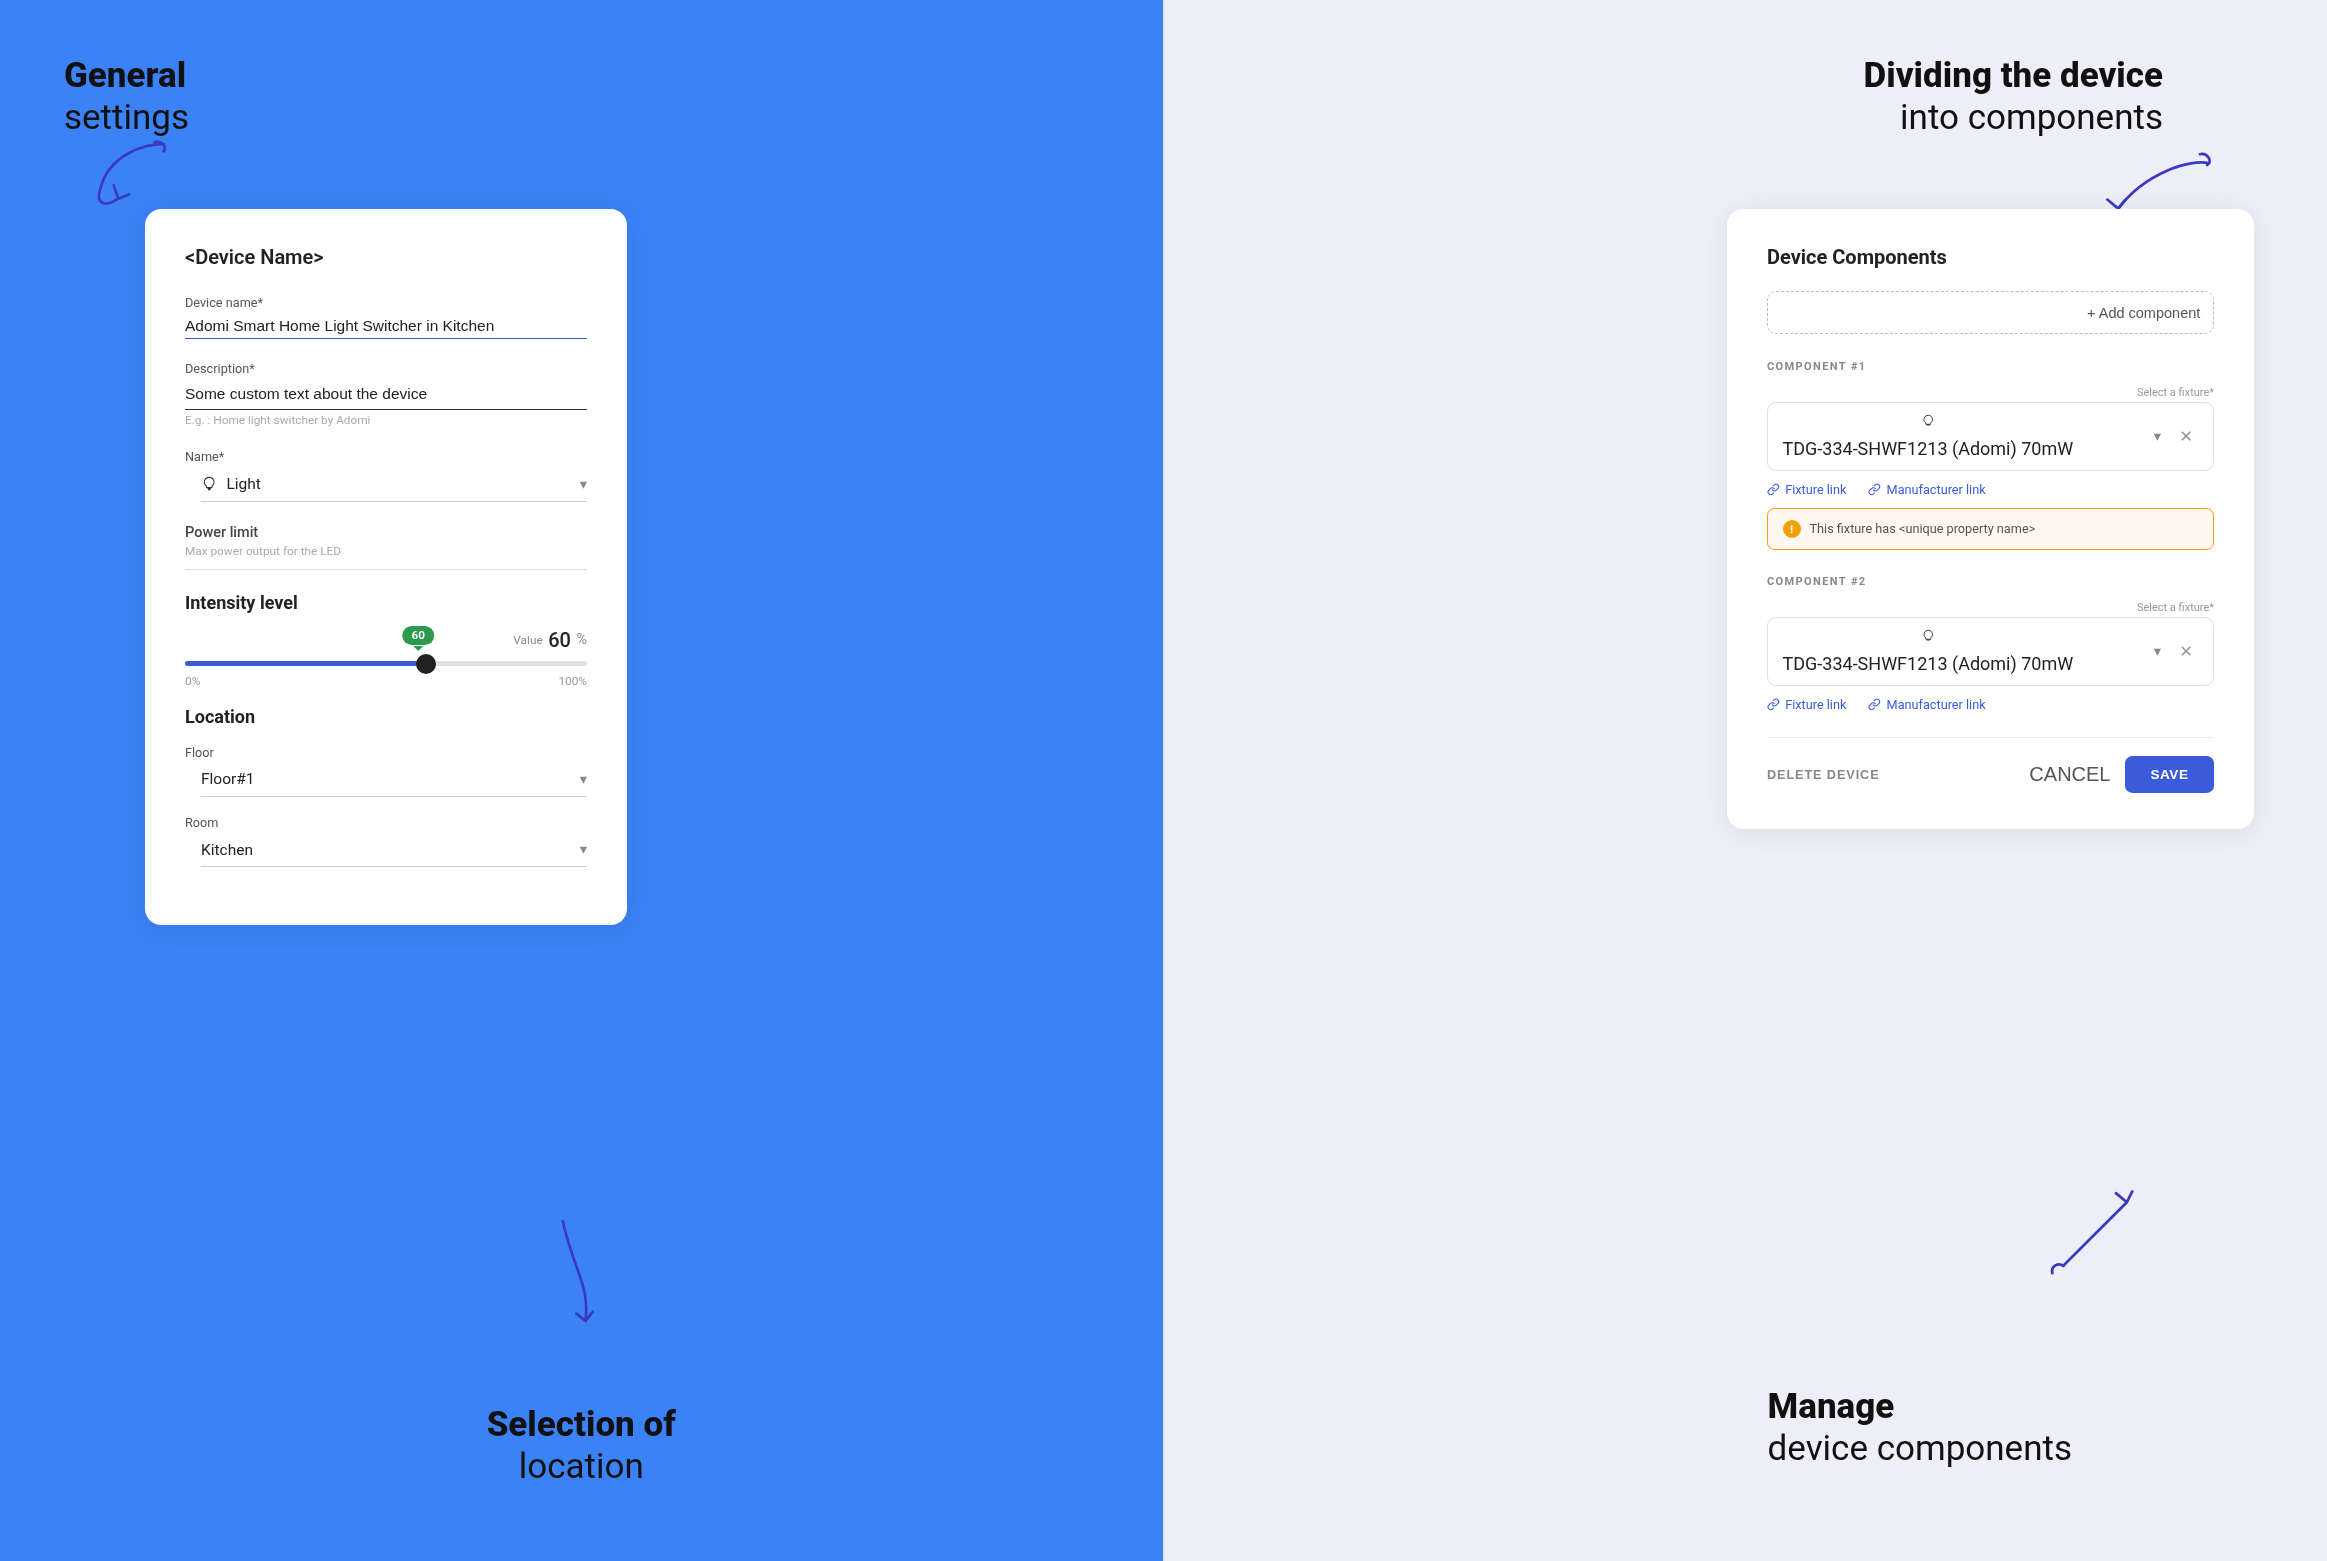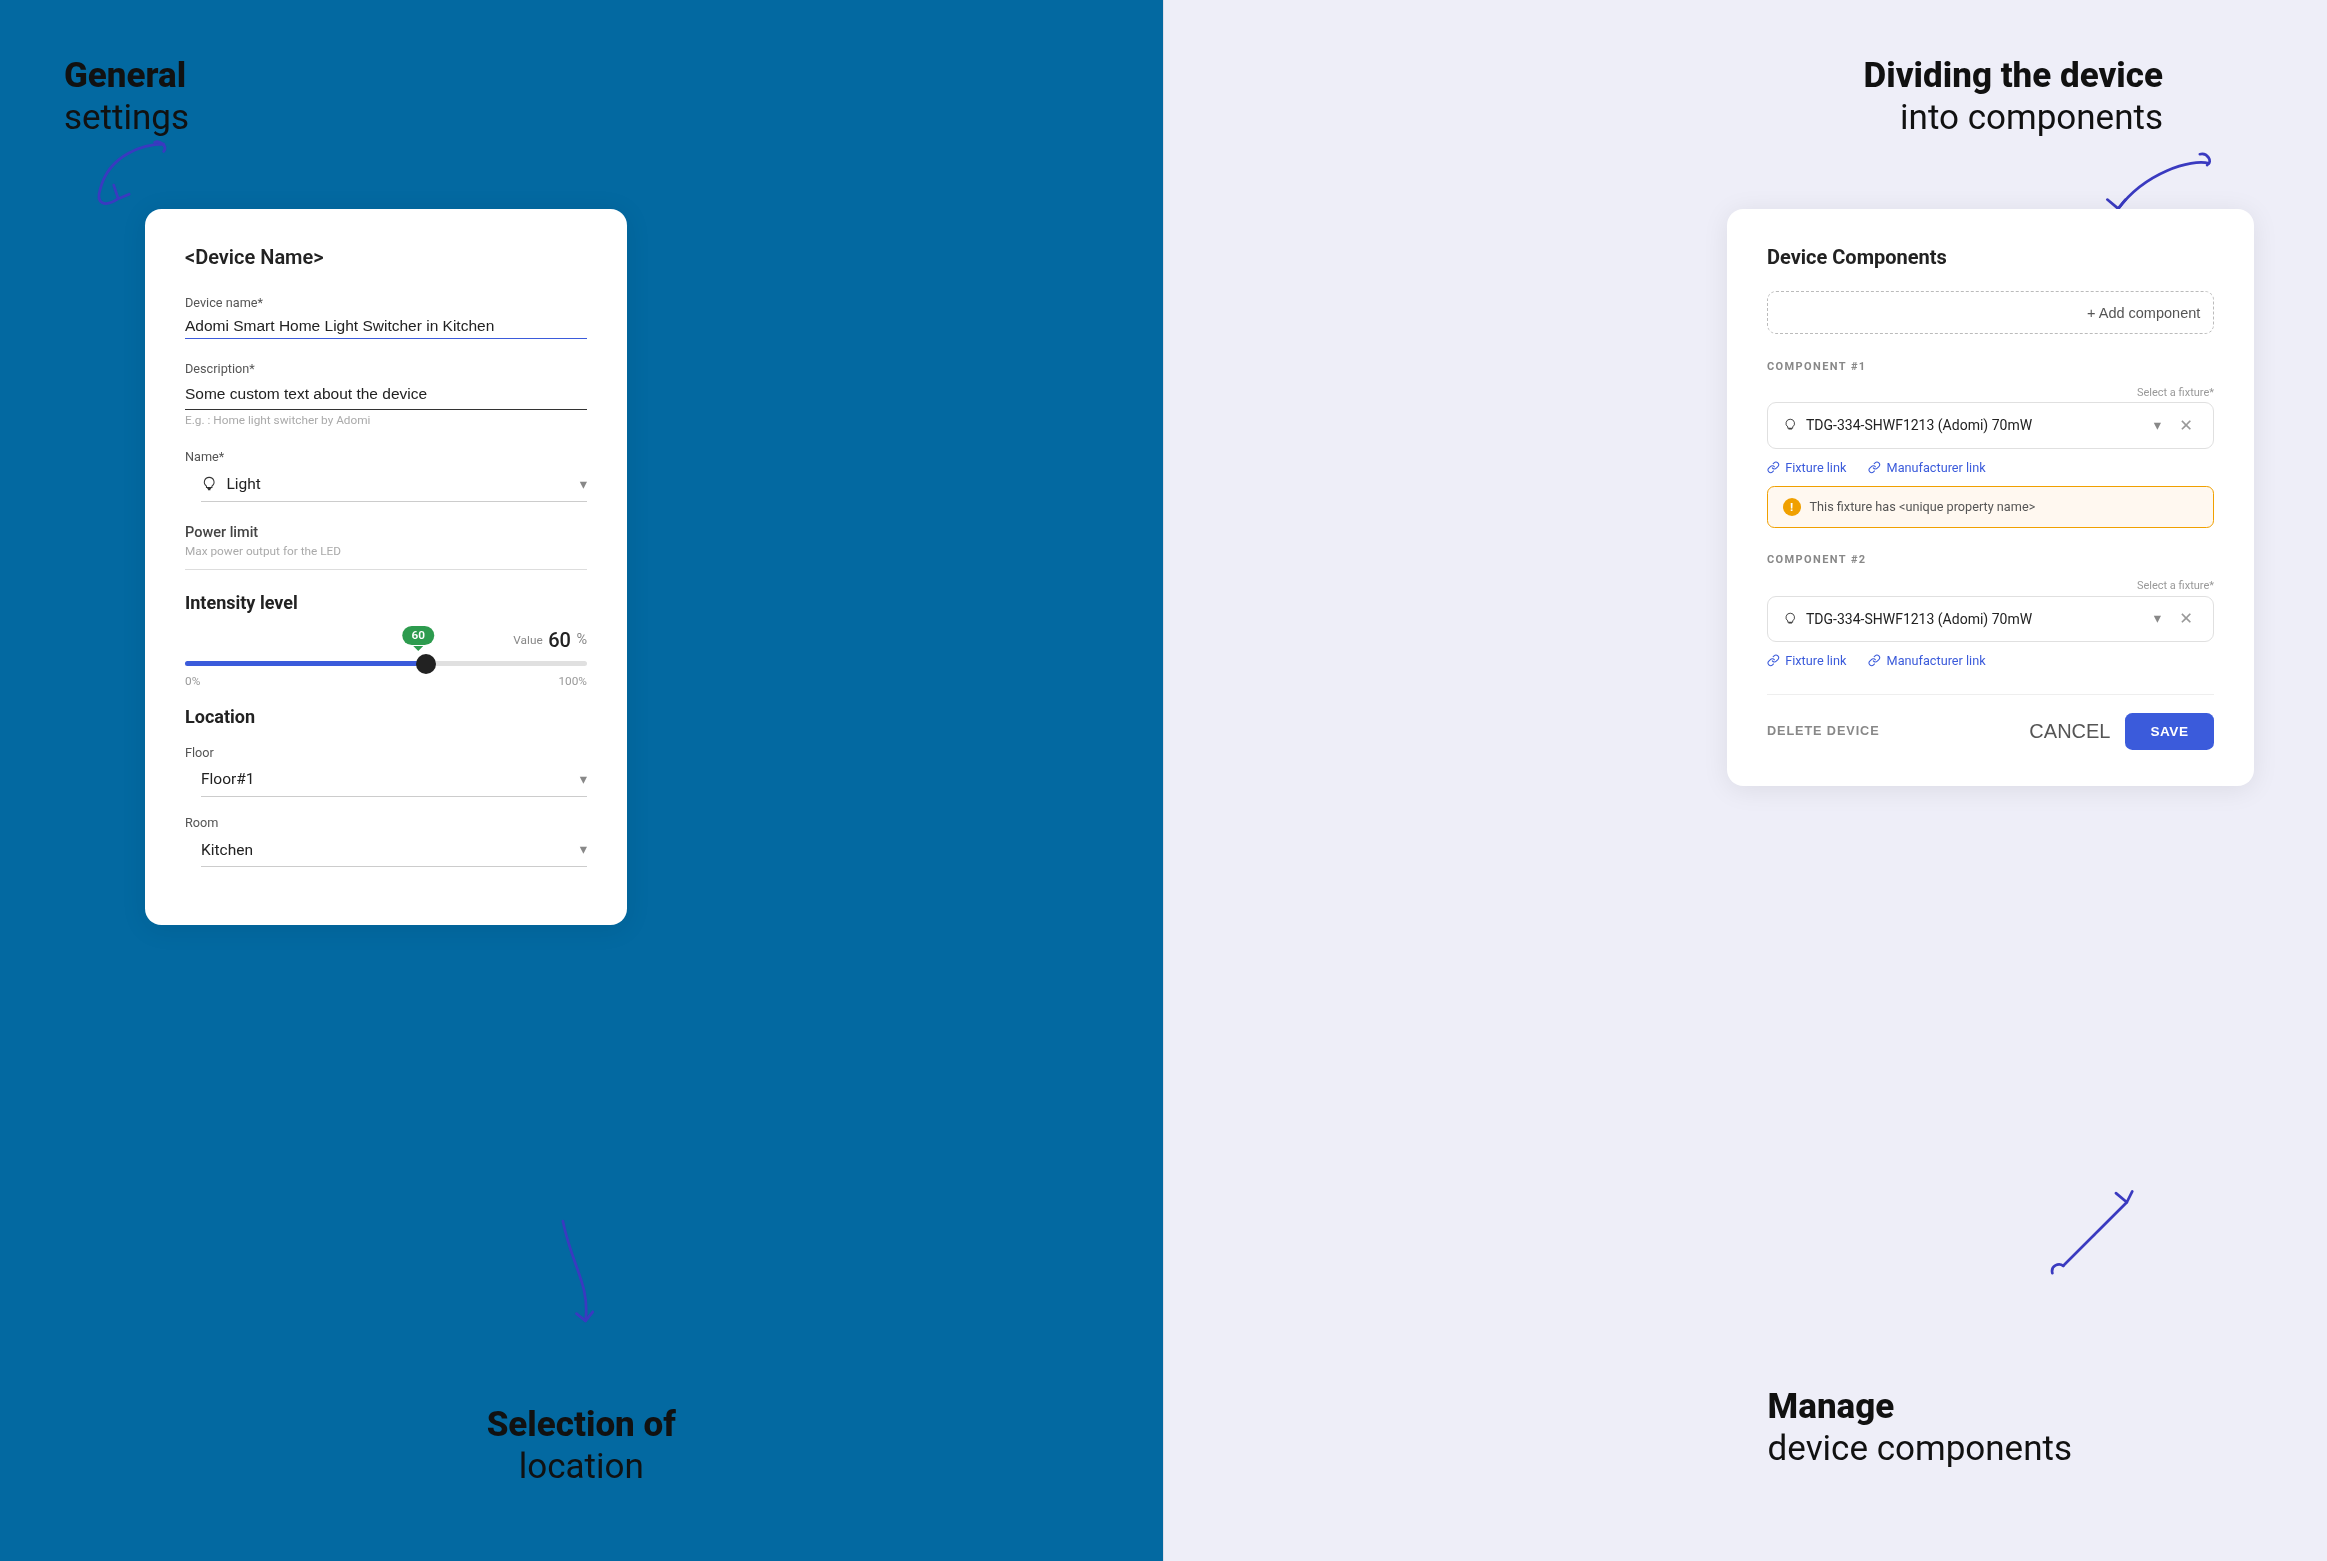--- a/index.html
+++ b/index.html
@@ -11,21 +11,21 @@
       display: flex;
       overflow: hidden;
     }
     .half {
       width: 50%;
       height: 100%;
       position: relative;
       padding: 55px;
     }
     .left-half {
-      background: #0369a1;
+      background: #3b82f6;
       border-right: 1.8px solid #dddde8;
     }
     .right-half {
       background: #eeeef8;
     }
 
     
     .annotation-title {
       font-size: 35px;
       font-weight: 800;
@@ -282,22 +282,23 @@
       display: flex;
       align-items: center;
       justify-content: space-between;
       margin-bottom: 11px;
     }
 
     .fixture-select-left {
       display: flex;
       align-items: center;
       gap: 9px;
-      font-size: 14px;
-      color: #222;
+      font-size: 18px;
+      color: #222;
+      flex-direction: column;
     }
 
     .fixture-select-label {
       font-size: 11px;
       color: #999;
       margin-bottom: 3.6px;
       text-align: right;
     }
 
     .fixture-select-right {

